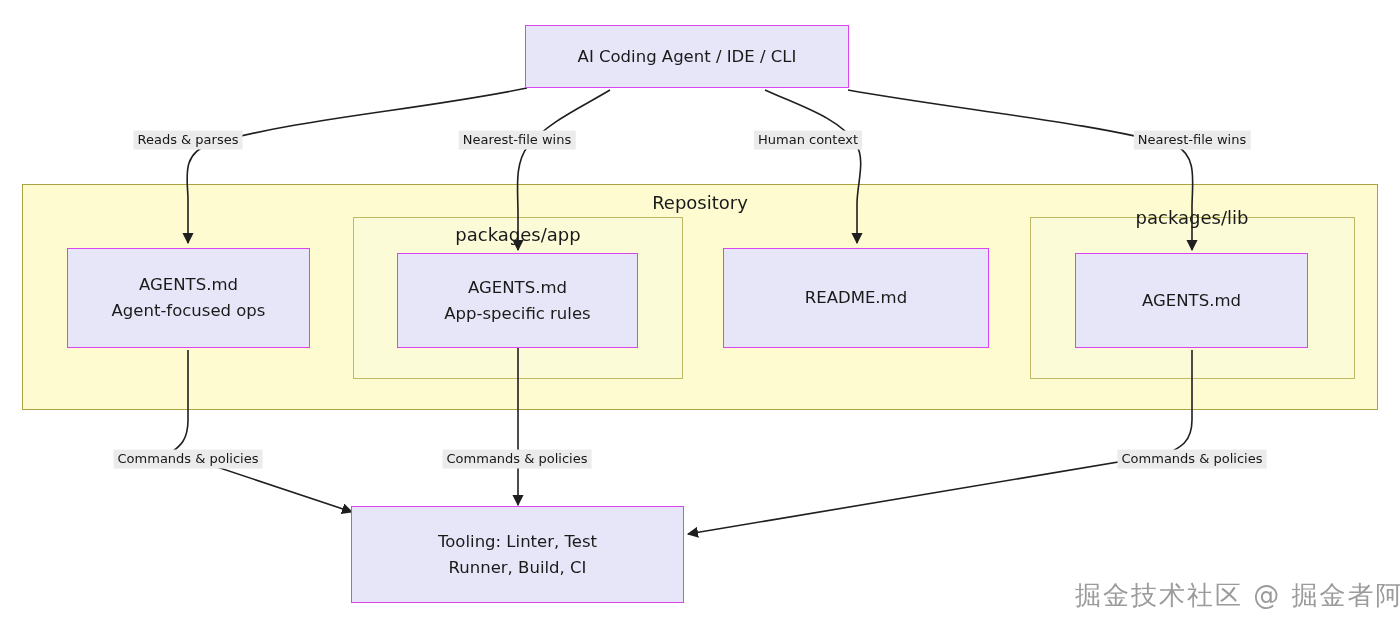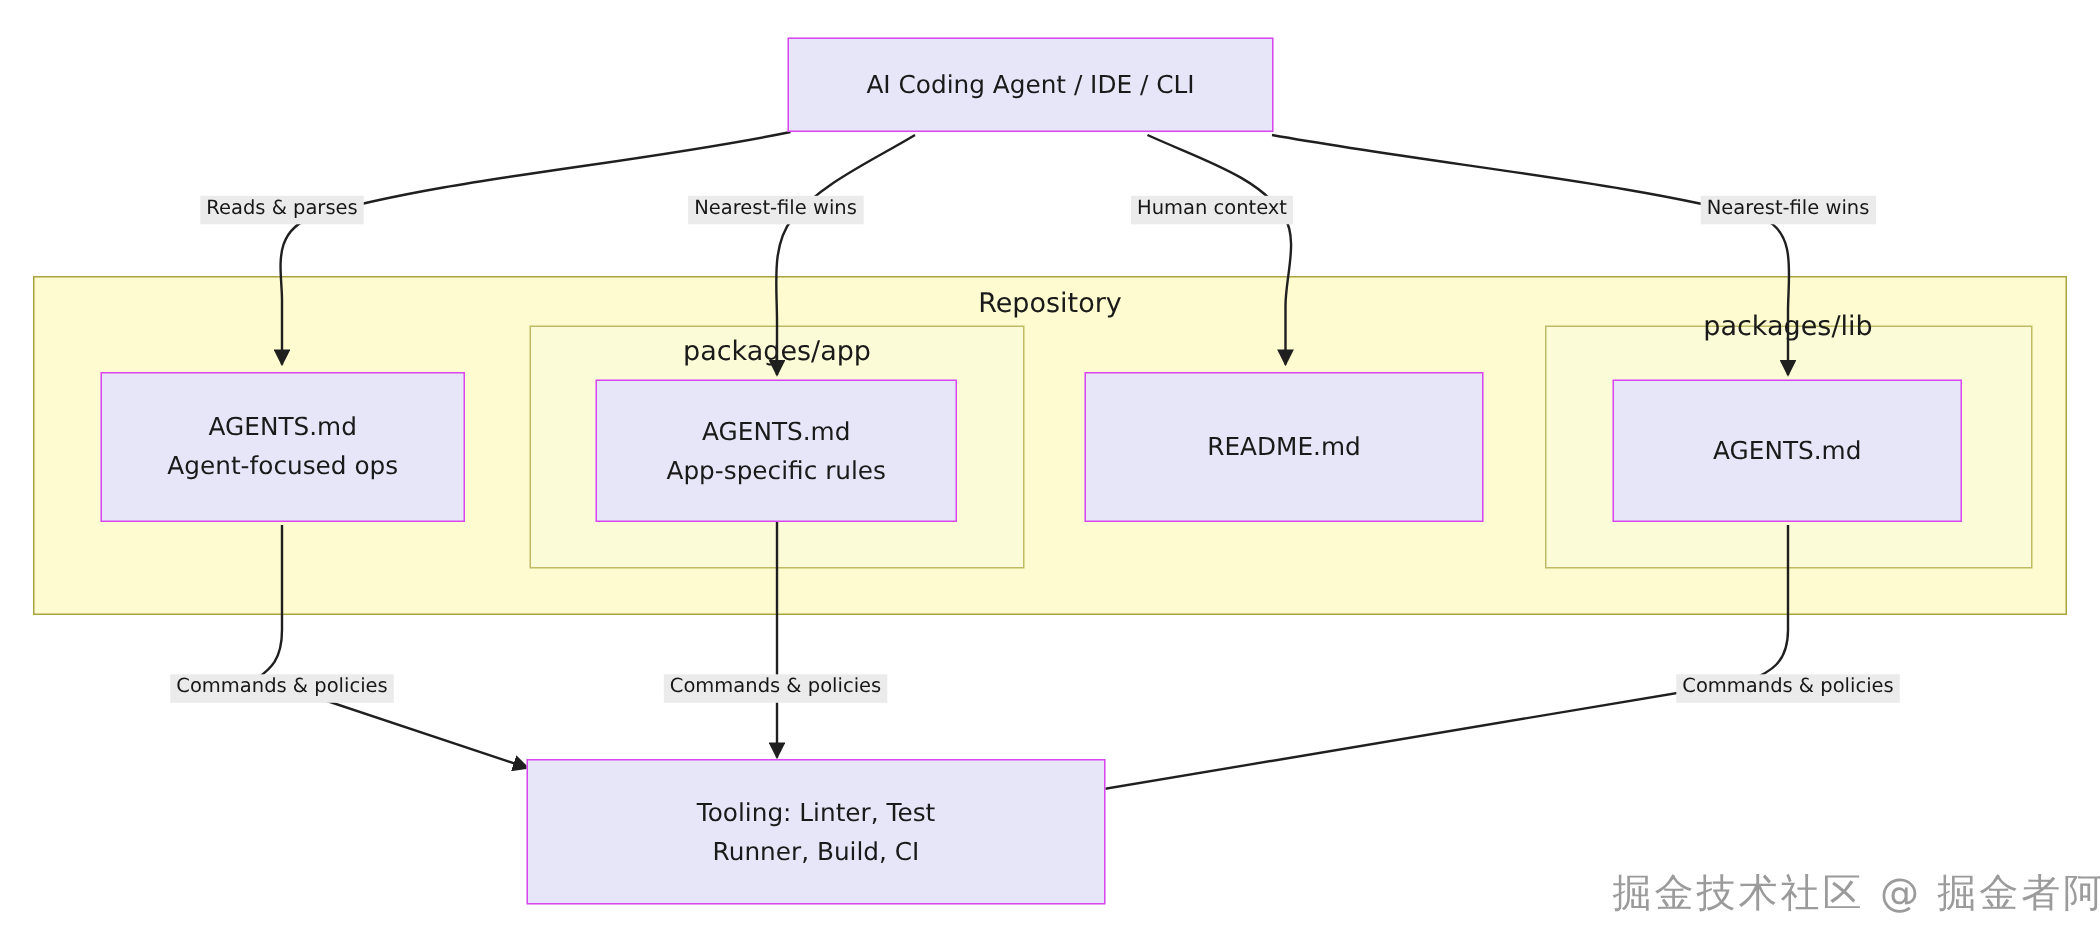--- a/index.html
+++ b/index.html
@@ -139,21 +139,21 @@
   </div>
 
   <div class="node proc" style="left:723px; top:248px; width:266px; height:100px;">
     <span class="ln">README.md</span>
   </div>
 
   <div class="node proc" style="left:1075px; top:253px; width:233px; height:95px;">
     <span class="ln">AGENTS.md</span>
   </div>
 
-  <div class="node proc" style="left:351px; top:506px; width:386px; height:97px;">
+  <div class="node proc" style="left:351px; top:506px; width:333px; height:97px;">
     <span class="ln">Tooling: Linter, Test</span>
     <span class="ln">Runner, Build, CI</span>
   </div>
 
   <div class="edge-label" style="left:188px; top:140px;">Reads &amp; parses</div>
 
   <div class="edge-label" style="left:517px; top:140px;">Nearest-file wins</div>
 
   <div class="edge-label" style="left:808px; top:140px;">Human context</div>
 

